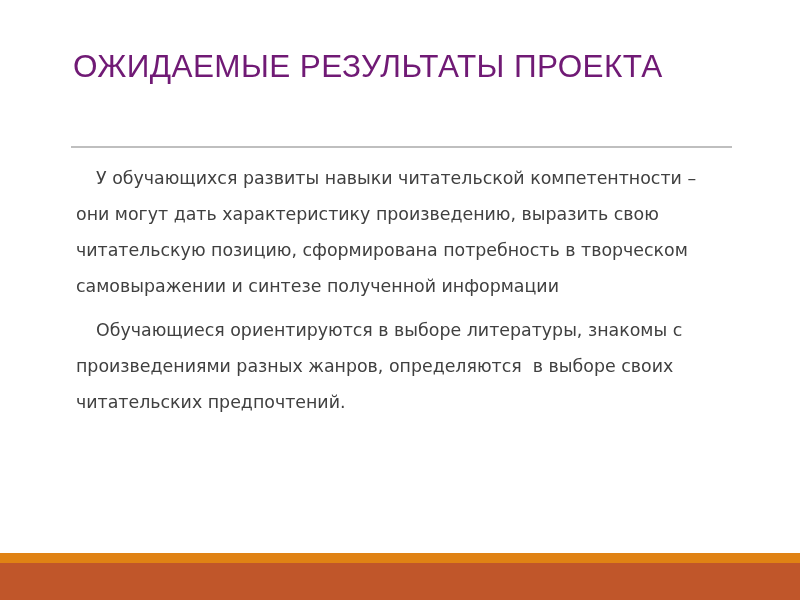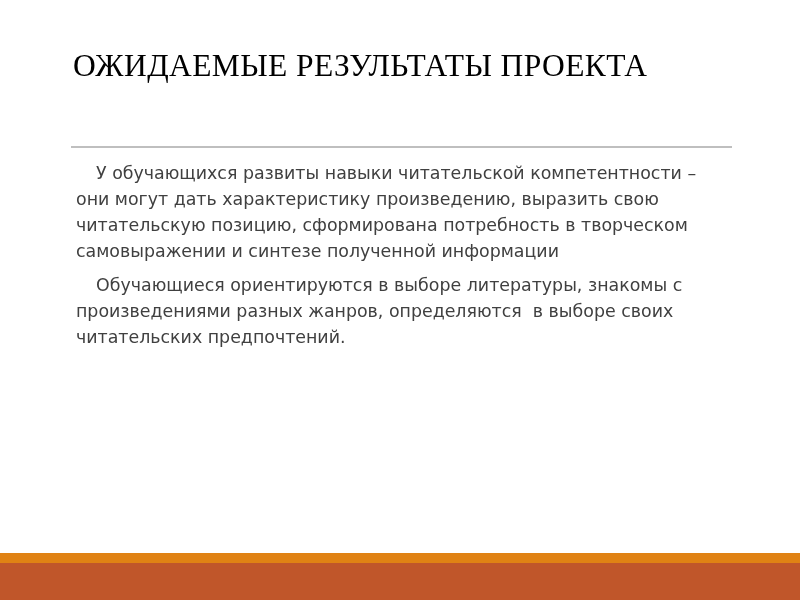--- a/index.html
+++ b/index.html
@@ -19,26 +19,26 @@
   }
 
   
   #title-block {
     position: absolute;
     left: 73px;
     top: 47px;
     width: 660px;
   }
   #slide-title {
-    font-family: Liberation Serif, serif;
+    font-family: Liberation Sans, sans-serif;
     font-weight: 300;
     font-size: 31.5px;
     line-height: 38px;
     letter-spacing: 0.4px;
-    color: #000000;
+    color: #701a75;
     text-transform: uppercase;
     white-space: pre-line;
     margin: 0;
   }
   #title-rule {
     position: absolute;
     left: 71px;
     top: 146px;
     width: 661px;
     height: 2px;
@@ -50,21 +50,21 @@
     position: absolute;
     left: 76px;
     top: 160px;
     width: 652px;
   }
   .body-para {
     margin: 0 0 8px 0;
     font-family: "DejaVu Sans", "Liberation Sans", sans-serif;
     font-weight: 400;
     font-size: 17.4px;
-    line-height: 26px;
+    line-height: 36px;
     color: #404040;
     text-indent: 20px;
     white-space: pre-wrap;
   }
   .body-para:last-child {
     margin-bottom: 16px;
   }
 
   
   #band-accent {

